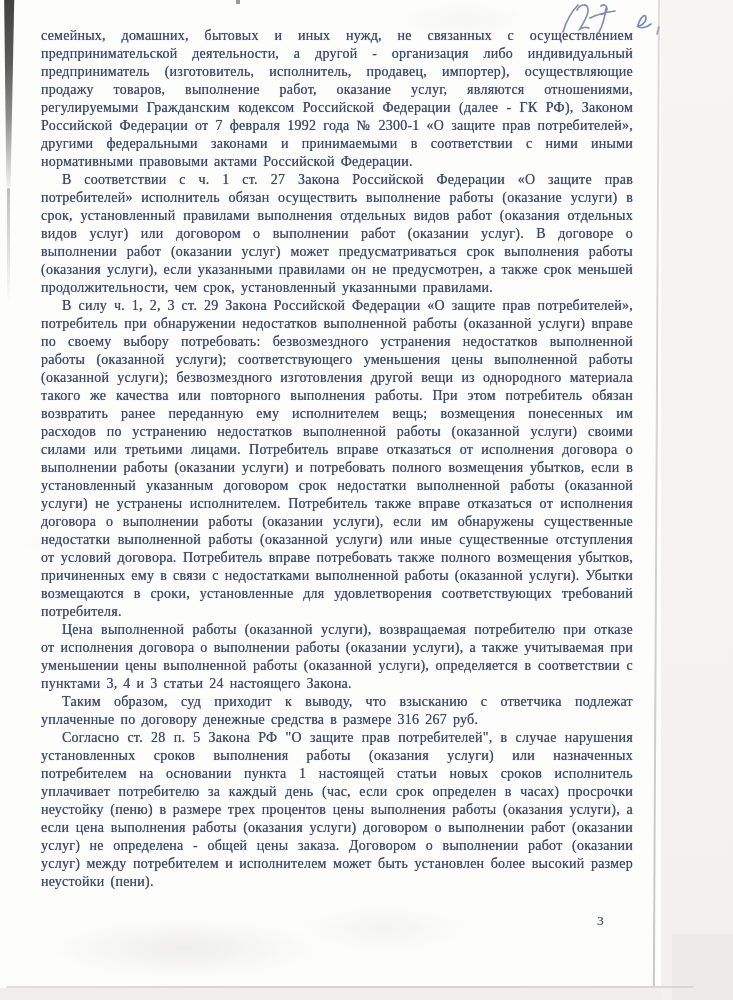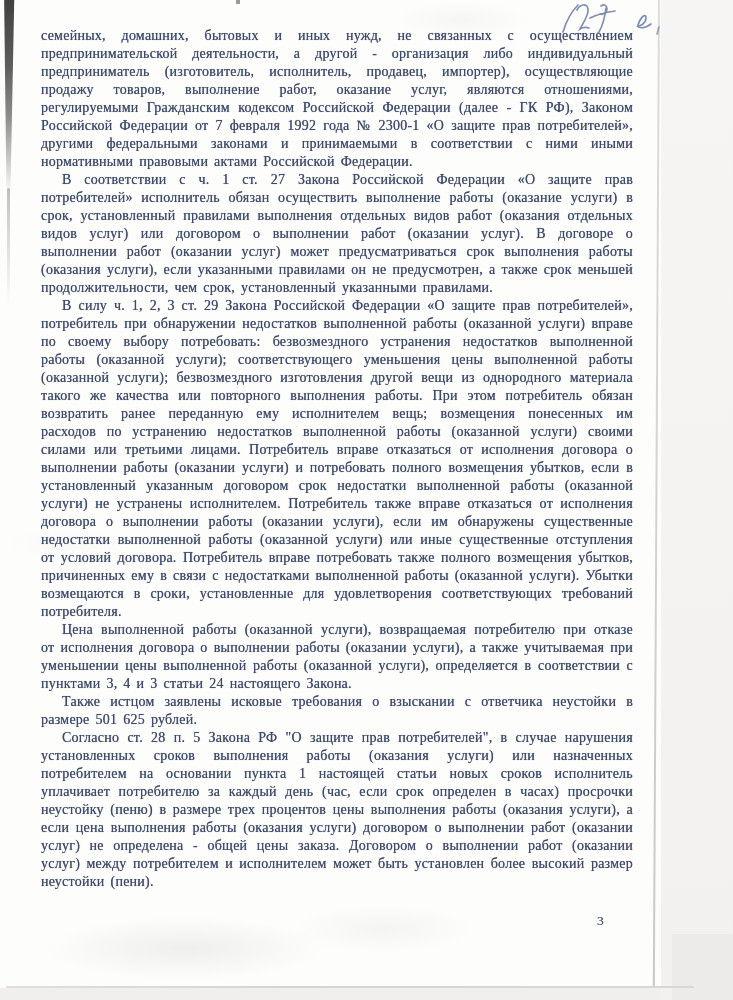--- a/index.html
+++ b/index.html
@@ -80,21 +80,21 @@
 
 <div class="outer-right"></div>
 <div class="outer-corner"></div>
 
 <div class="paper">
   <div class="textblock">
     <p>семейных, домашних, бытовых и иных нужд, не связанных с осуществлением предпринимательской деятельности, а другой - организация либо индивидуальный предприниматель (изготовитель, исполнитель, продавец, импортер), осуществляющие продажу товаров, выполнение работ, оказание услуг, являются отношениями, регулируемыми Гражданским кодексом Российской Федерации (далее - ГК РФ), Законом Российской Федерации от 7 февраля 1992 года № 2300-1 «О защите прав потребителей», другими федеральными законами и принимаемыми в соответствии с ними иными нормативными правовыми актами Российской Федерации.</p>
     <p class="ind">В соответствии с ч. 1 ст. 27 Закона Российской Федерации «О защите прав потребителей» исполнитель обязан осуществить выполнение работы (оказание услуги) в срок, установленный правилами выполнения отдельных видов работ (оказания отдельных видов услуг) или договором о выполнении работ (оказании услуг). В договоре о выполнении работ (оказании услуг) может предусматриваться срок выполнения работы (оказания услуги), если указанными правилами он не предусмотрен, а также срок меньшей продолжительности, чем срок, установленный указанными правилами.</p>
     <p class="ind">В силу ч. 1, 2, 3 ст. 29 Закона Российской Федерации «О защите прав потребителей», потребитель при обнаружении недостатков выполненной работы (оказанной услуги) вправе по своему выбору потребовать: безвозмездного устранения недостатков выполненной работы (оказанной услуги); соответствующего уменьшения цены выполненной работы (оказанной услуги); безвозмездного изготовления другой вещи из однородного материала такого же качества или повторного выполнения работы. При этом потребитель обязан возвратить ранее переданную ему исполнителем вещь; возмещения понесенных им расходов по устранению недостатков выполненной работы (оказанной услуги) своими силами или третьими лицами. Потребитель вправе отказаться от исполнения договора о выполнении работы (оказании услуги) и потребовать полного возмещения убытков, если в установленный указанным договором срок недостатки выполненной работы (оказанной услуги) не устранены исполнителем. Потребитель также вправе отказаться от исполнения договора о выполнении работы (оказании услуги), если им обнаружены существенные недостатки выполненной работы (оказанной услуги) или иные существенные отступления от условий договора. Потребитель вправе потребовать также полного возмещения убытков, причиненных ему в связи с недостатками выполненной работы (оказанной услуги). Убытки возмещаются в сроки, установленные для удовлетворения соответствующих требований потребителя.</p>
     <p class="ind">Цена выполненной работы (оказанной услуги), возвращаемая потребителю при отказе от исполнения договора о выполнении работы (оказании услуги), а также учитываемая при уменьшении цены выполненной работы (оказанной услуги), определяется в соответствии с пунктами 3, 4 и 3 статьи 24 настоящего Закона.</p>
-    <p class="ind">Также истцом заявлены исковые требования о взыскании с ответчика неустойки в размере 501 625 рублей.</p>
+    <p class="ind">Таким  образом, суд приходит к  выводу, что взысканию с ответчика подлежат уплаченные по договору  денежные средства в размере 316 267 руб.</p>
     <p class="ind">Согласно ст. 28 п. 5 Закона РФ "О защите прав потребителей", в случае нарушения установленных сроков выполнения работы (оказания услуги) или назначенных потребителем на основании пункта 1 настоящей статьи новых сроков исполнитель уплачивает потребителю за каждый день (час, если срок определен в часах) просрочки неустойку (пеню) в размере трех процентов цены выполнения работы (оказания услуги), а если цена выполнения работы (оказания услуги) договором о выполнении работ (оказании услуг) не определена - общей цены заказа. Договором о выполнении работ (оказании услуг) между потребителем и исполнителем может быть установлен более высокий размер неустойки (пени).</p>
   </div>
   <div class="page-number">3</div>
 </div>
 
 <div class="edge-right"></div>
 <div class="edge-bottom"></div>
 <div class="shadow-topleft"></div>
 <div class="shadow-tail"></div>
 <div class="tick-top"></div>

